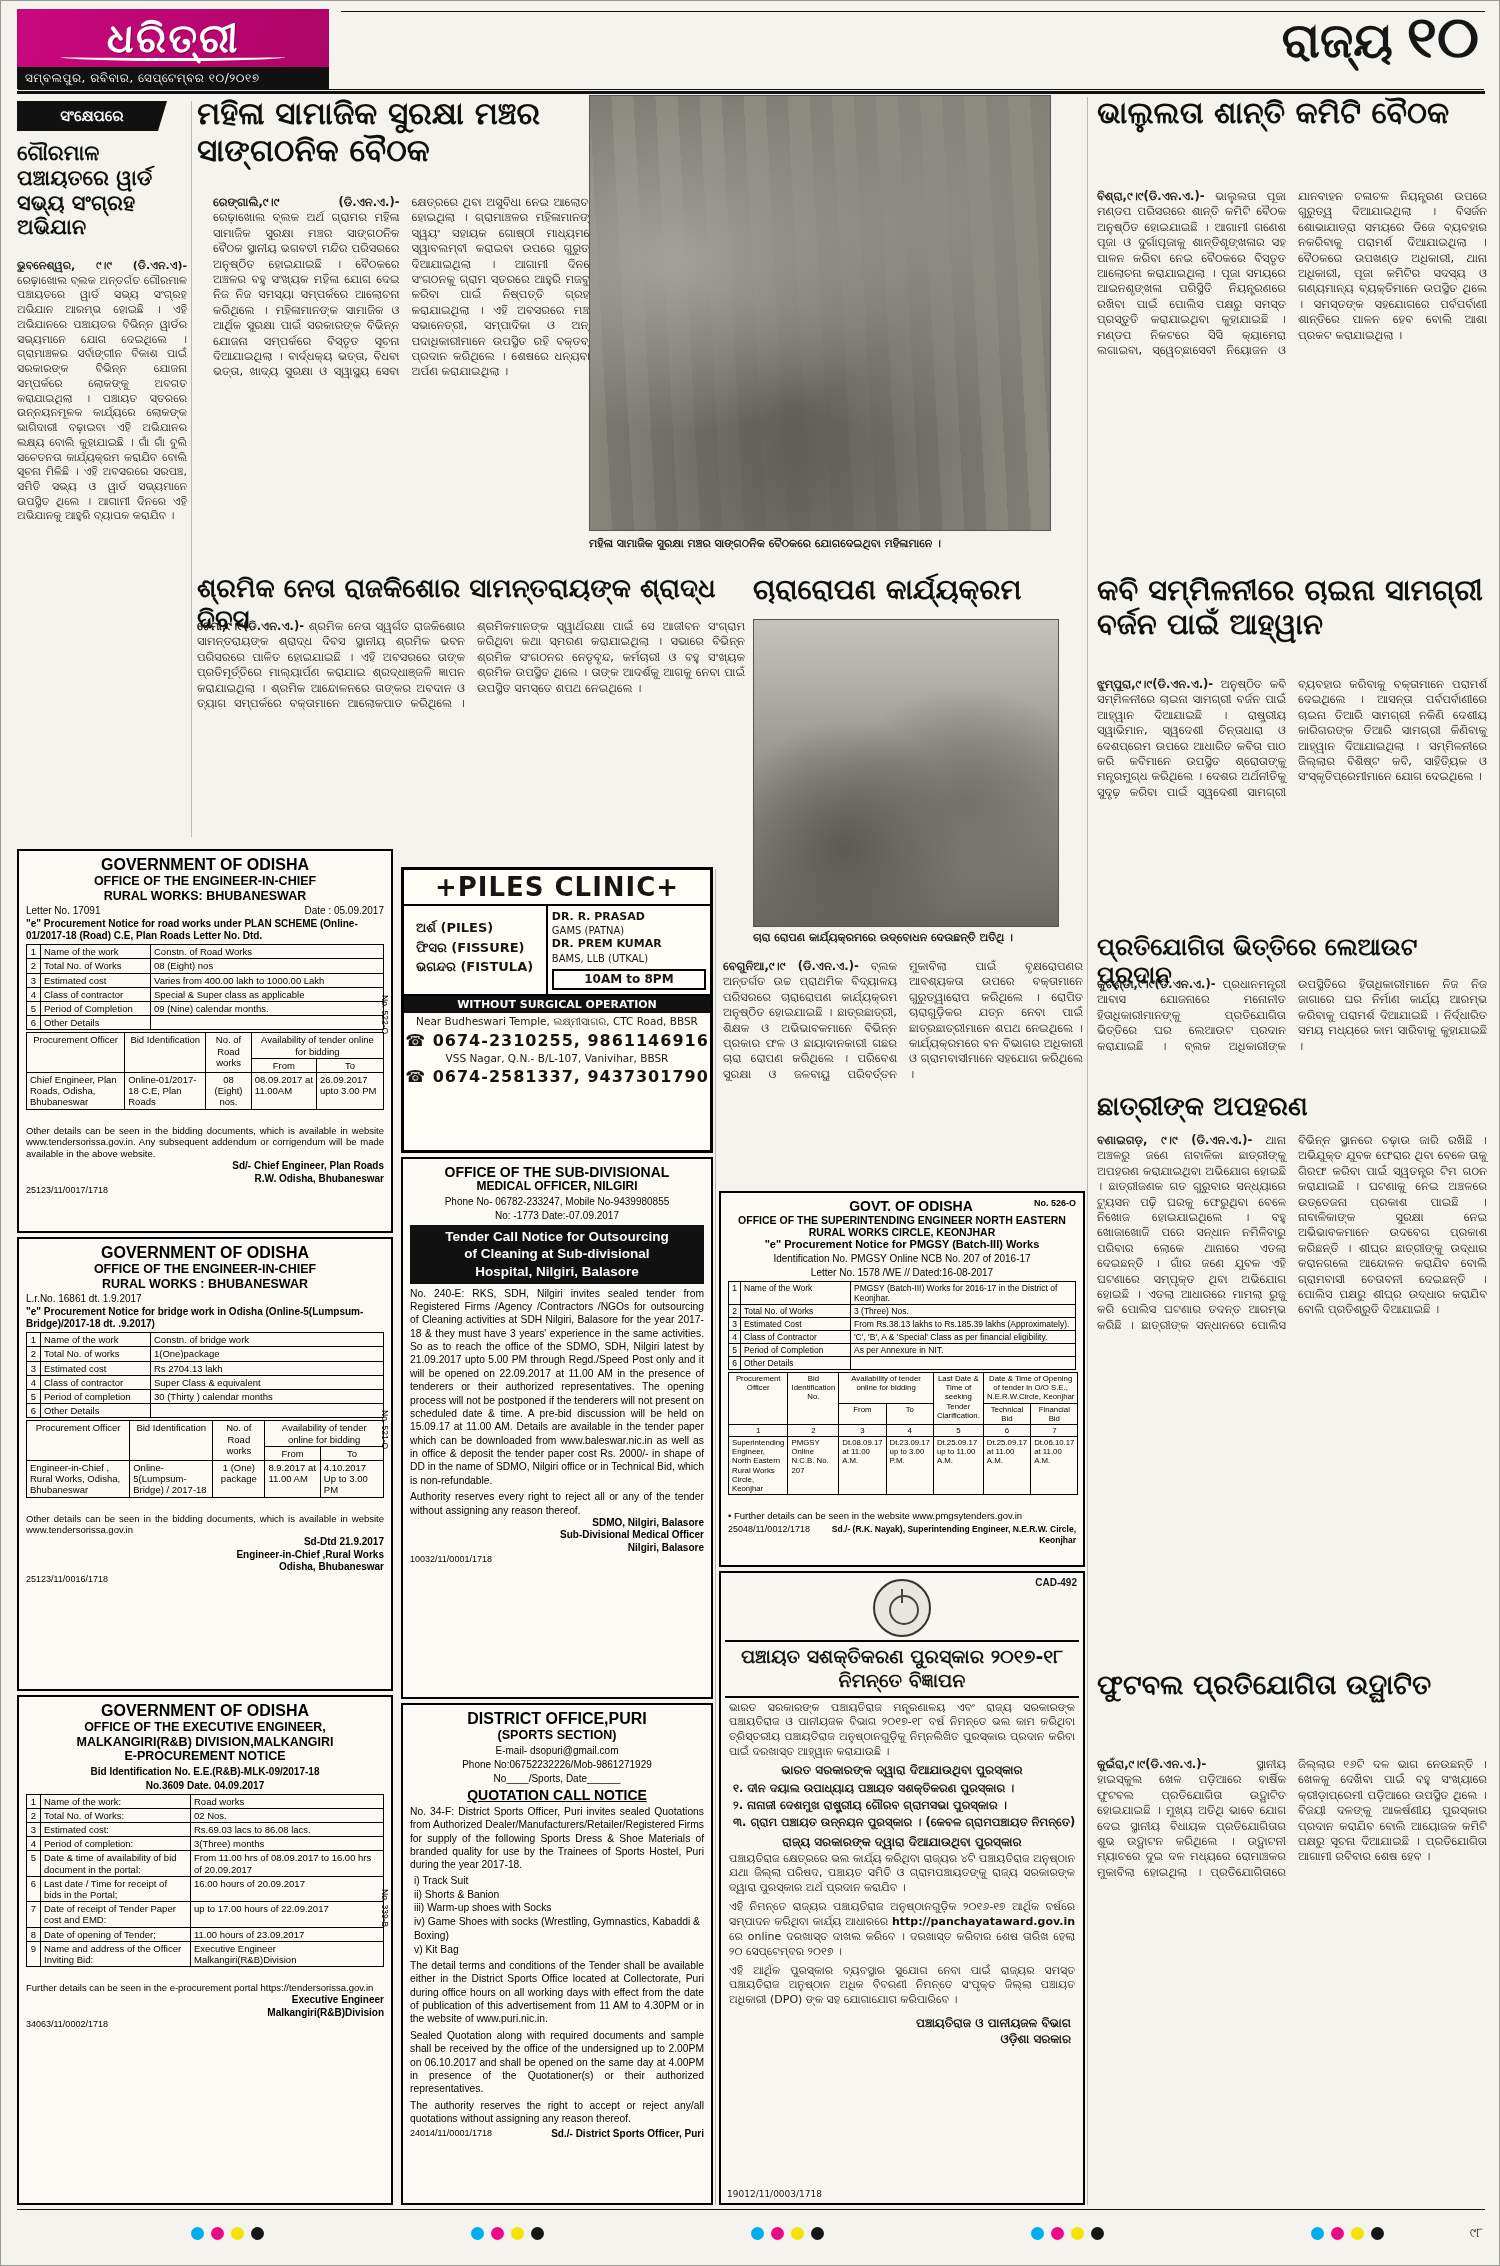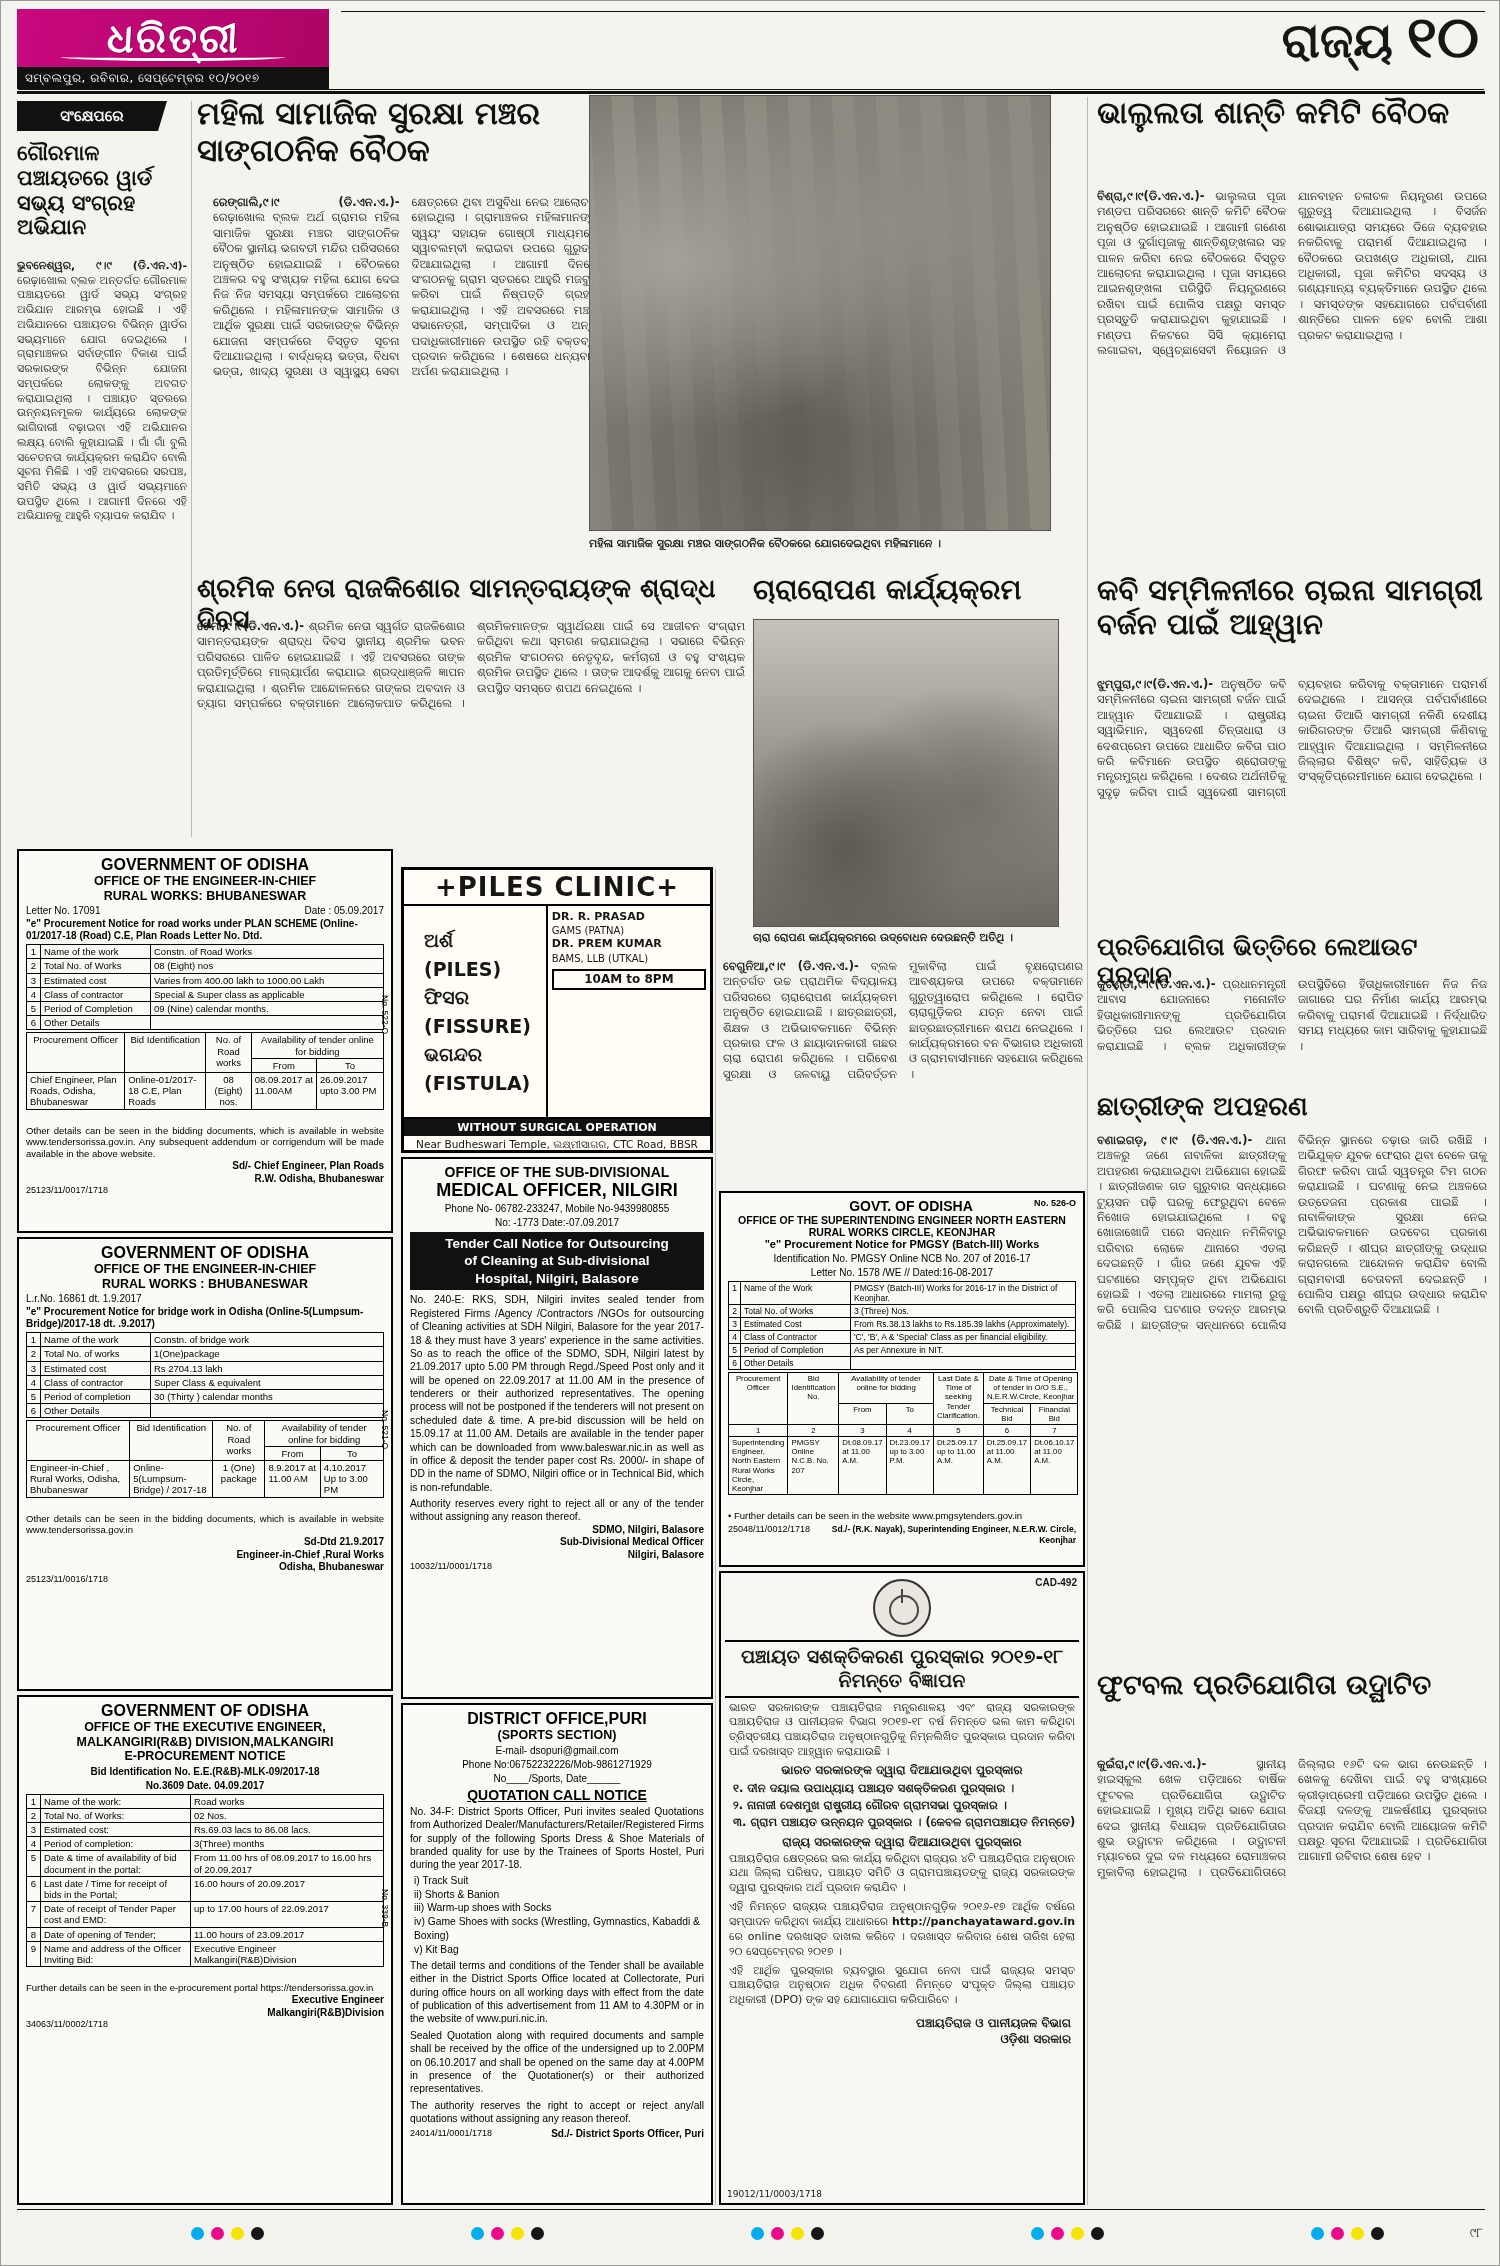--- a/index.html
+++ b/index.html
@@ -61,21 +61,21 @@
 .nt .c{text-align:center}
 .n-note{font-size:9.5px;line-height:1.25;text-align:justify;margin-top:15px}
 .n-sign{font-size:10px;font-weight:bold;text-align:right;line-height:1.25}
 .n-code{font-size:9px;text-align:left}
 .vlab{position:absolute;right:1px;top:38%;writing-mode:vertical-rl;font-size:8.5px;color:#000}
 
 
 .piles{border:3px solid #000;background:#fffdf6}
 .piles-title{font-size:26px;font-weight:bold;text-align:center;letter-spacing:1px;border-bottom:2px solid #000;padding:2px 0}
 .piles-grid{display:flex;border-bottom:2px solid #000}
-.piles-left{width:47%;border-right:2px solid #000;padding:20px;font-size:19px;font-weight:bold;line-height:1.5}
+.piles-left{width:47%;border-right:2px solid #000;padding:12px;font-size:13px;font-weight:bold;line-height:1.5}
 .piles-right{width:53%;padding:4px;font-size:11px;font-weight:bold;line-height:1.3}
 .hours-box{border:2px solid #000;text-align:center;font-size:12px;margin-top:4px;padding:1px}
 .no-op{background:#111;color:#fff;text-align:center;font-size:11px;font-weight:bold;padding:2px}
 .piles-addr{font-size:10.5px;text-align:center;line-height:1.3;padding:2px;white-space:pre-line}
 .piles-phone{font-size:16px;font-weight:bold;text-align:center;letter-spacing:1px}
 
 
 .blackbar{background:#111;color:#fff;font-weight:bold;text-align:center;font-size:13.5px;line-height:1.3;
   padding:3px;white-space:pre-line;margin:3px 0}
 .n-body{font-size:10.3px;line-height:1.3;text-align:justify}
@@ -413,21 +413,21 @@
     </div>
     <div class="no-op">WITHOUT SURGICAL OPERATION</div>
     <div class="piles-addr">Near Budheswari Temple, ଲକ୍ଷ୍ମୀସାଗର, CTC Road, BBSR</div>
     <div class="piles-phone">☎ 0674-2310255, 9861146916</div>
     <div class="piles-addr">VSS Nagar, Q.N.- B/L-107, Vanivihar, BBSR</div>
     <div class="piles-phone">☎ 0674-2581337, 9437301790</div>
   </div>
 
   <div class="nbox" style="left:400px;top:1156px;width:312px;height:542px">
     <div class="n-h1" style="font-size:14px">OFFICE OF THE SUB-DIVISIONAL</div>
-    <div class="n-h1" style="font-size:18px">MEDICAL OFFICER, NILGIRI</div>
+    <div class="n-h1" style="font-size:12px">MEDICAL OFFICER, NILGIRI</div>
     <div class="n-sub" style="text-align:center;font-weight:normal">Phone No- 06782-233247, Mobile No-9439980855</div>
     <div class="n-sub" style="text-align:center;font-weight:normal">No: -1773 Date:-07.09.2017</div>
     <div class="blackbar">Tender Call Notice for Outsourcing
 of Cleaning at Sub-divisional
 Hospital, Nilgiri, Balasore</div>
     <div class="n-body">No. 240-E: RKS, SDH, Nilgiri invites sealed tender from Registered Firms /Agency /Contractors /NGOs for outsourcing of Cleaning activities at SDH Nilgiri, Balasore for the year 2017-18 &amp; they must have 3 years' experience in the same activities. So as to reach the office of the SDMO, SDH, Nilgiri latest by 21.09.2017 upto 5.00 PM through Regd./Speed Post only and it will be opened on 22.09.2017 at 11.00 AM in the presence of tenderers or their authorized representatives. The opening process will not be postponed if the tenderers will not present on scheduled date &amp; time. A pre-bid discussion will be held on 15.09.17 at 11.00 AM. Details are available in the tender paper which can be downloaded from www.baleswar.nic.in as well as in office &amp; deposit the tender paper cost Rs. 2000/- in shape of DD in the name of SDMO, Nilgiri office or in Technical Bid, which is non-refundable.</div>
     <div class="n-body" style="margin-top:3px">Authority reserves every right to reject all or any of the tender without assigning any reason thereof.</div>
     <div class="n-sign">
       <div>SDMO, Nilgiri, Balasore</div>
       <div>Sub-Divisional Medical Officer</div>

